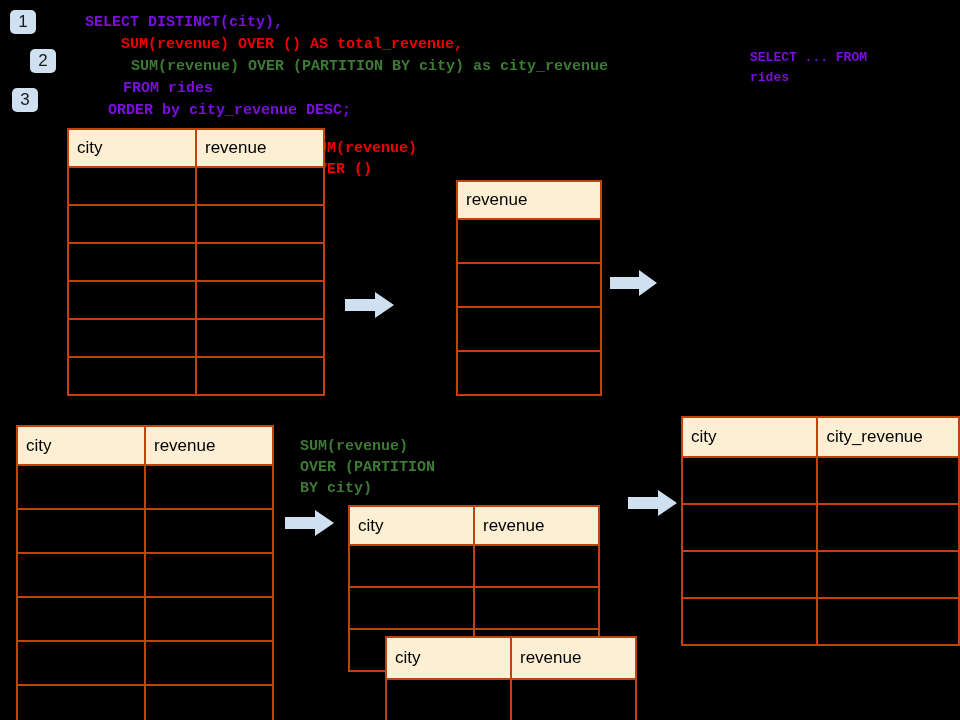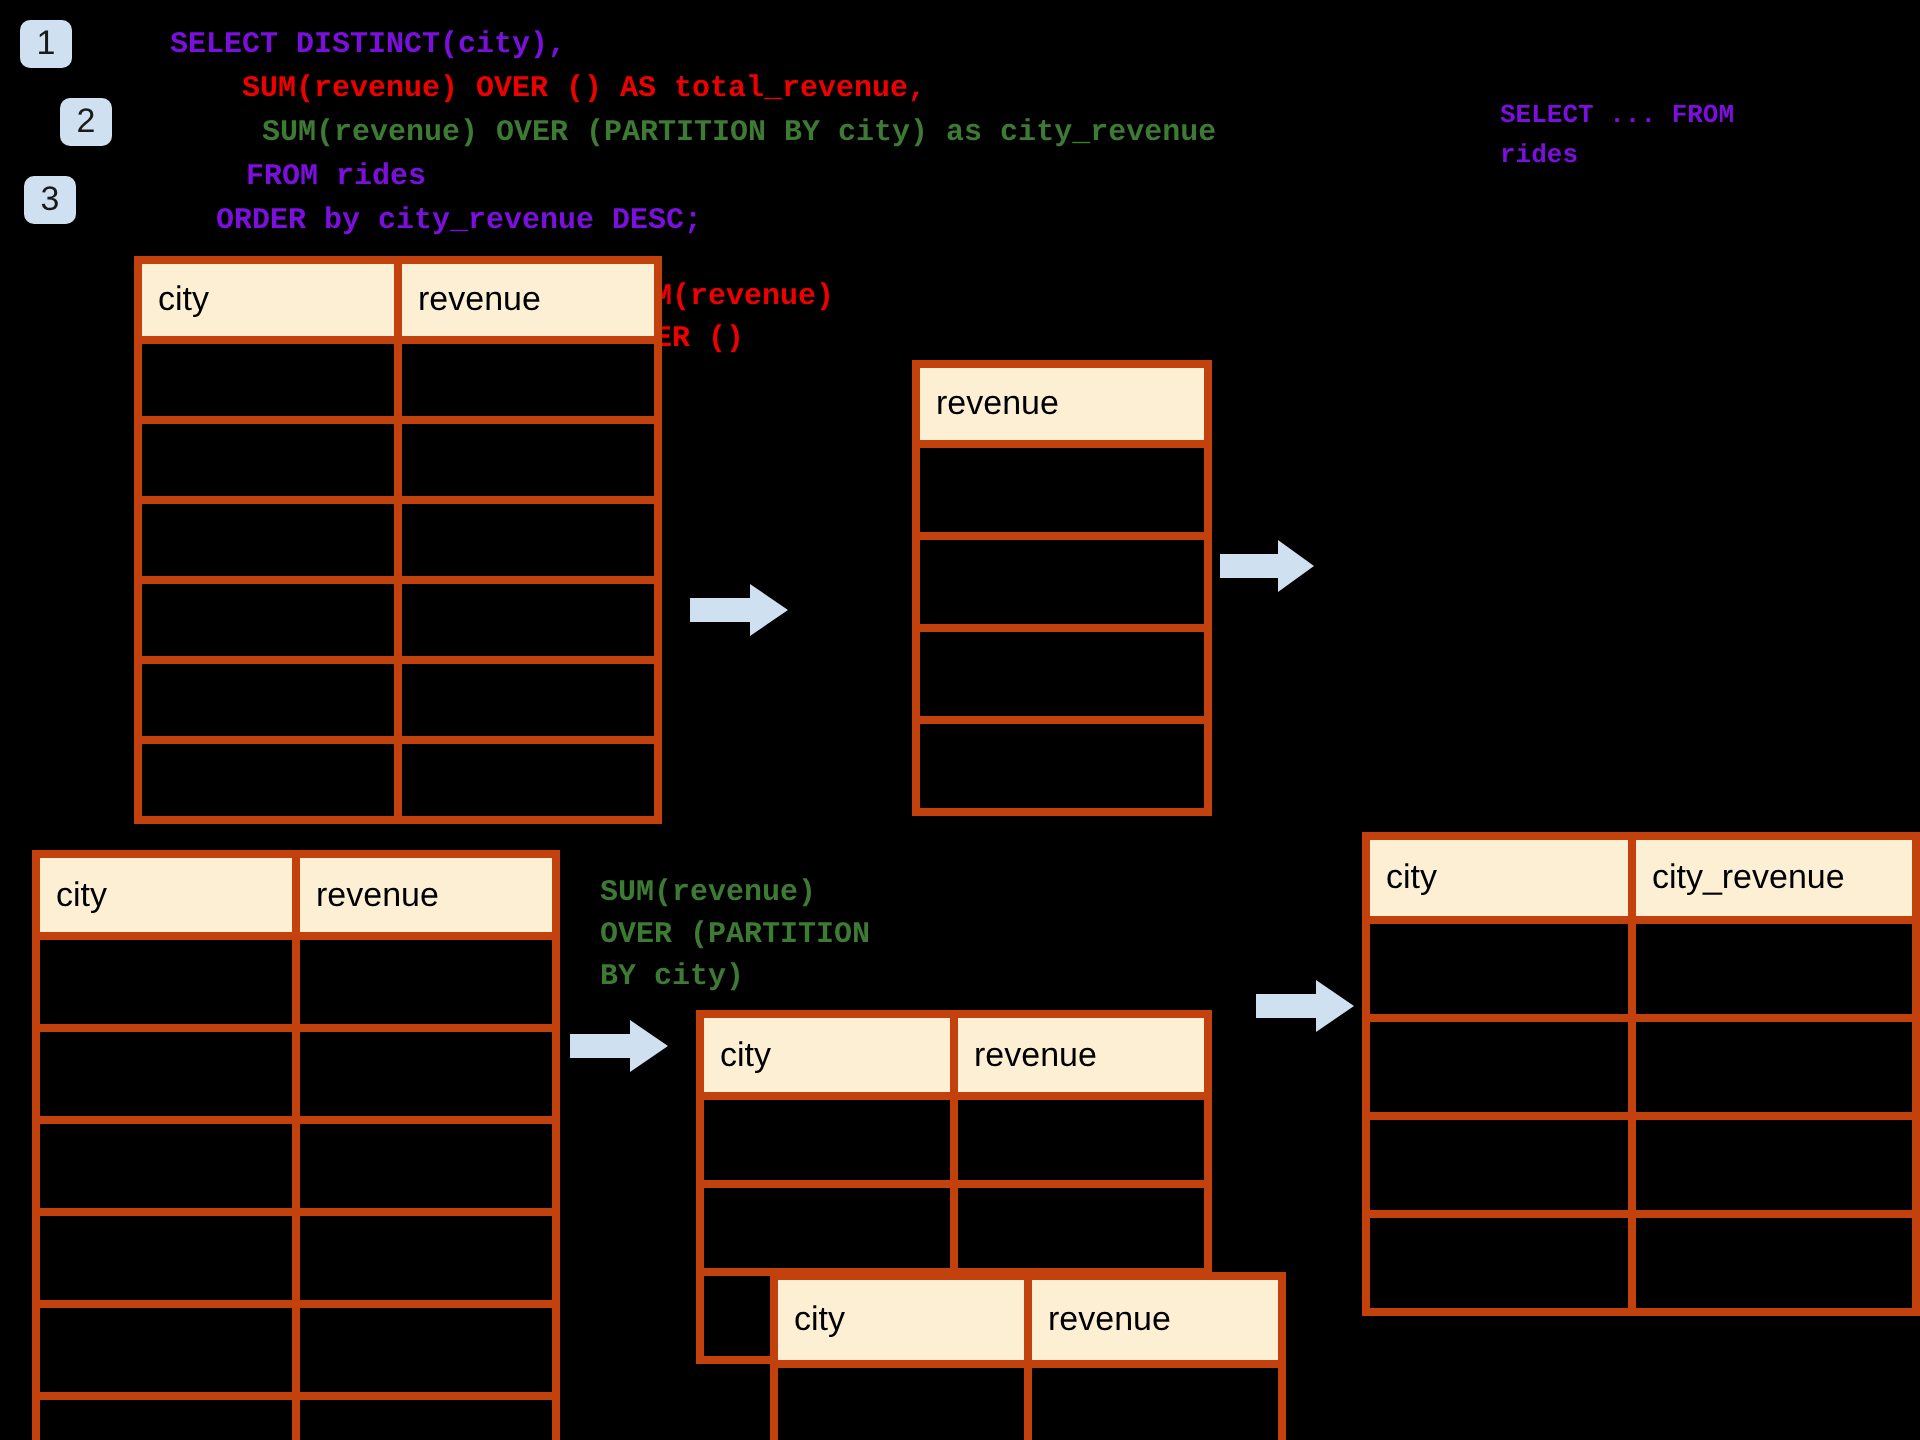--- a/index.html
+++ b/index.html
@@ -57,21 +57,21 @@
   .note-violet{ color: #7b0fdd; font-size: 13px; line-height: 20px; }
 
   
   .tbl {
     position: absolute;
     border-collapse: collapse;
     table-layout: fixed;
     background: #000000;
   }
   .tbl th, .tbl td {
-    border: 4px solid #c2410c;
+    border: 2px solid #c2410c;
     padding: 0;
     margin: 0;
   }
   .tbl th {
     background: #fcefd3;
     color: #000000;
     font-family: "Liberation Sans", sans-serif;
     font-size: 17px;
     font-weight: normal;
     text-align: left;

